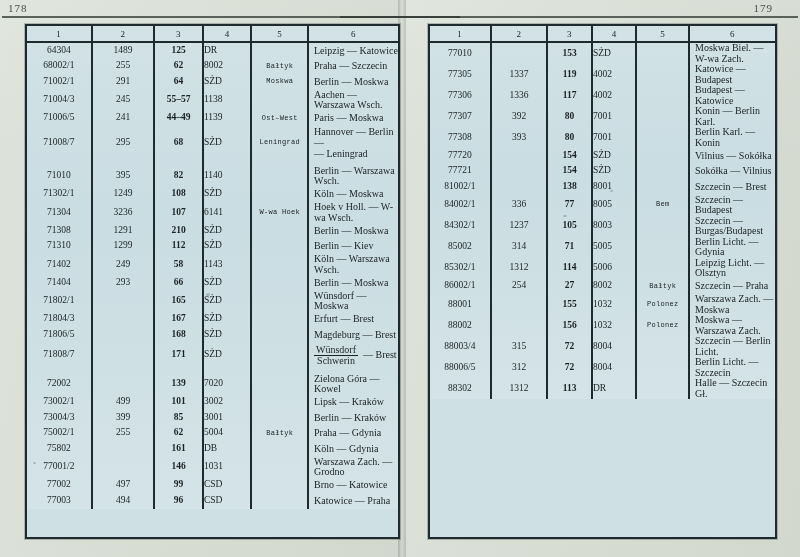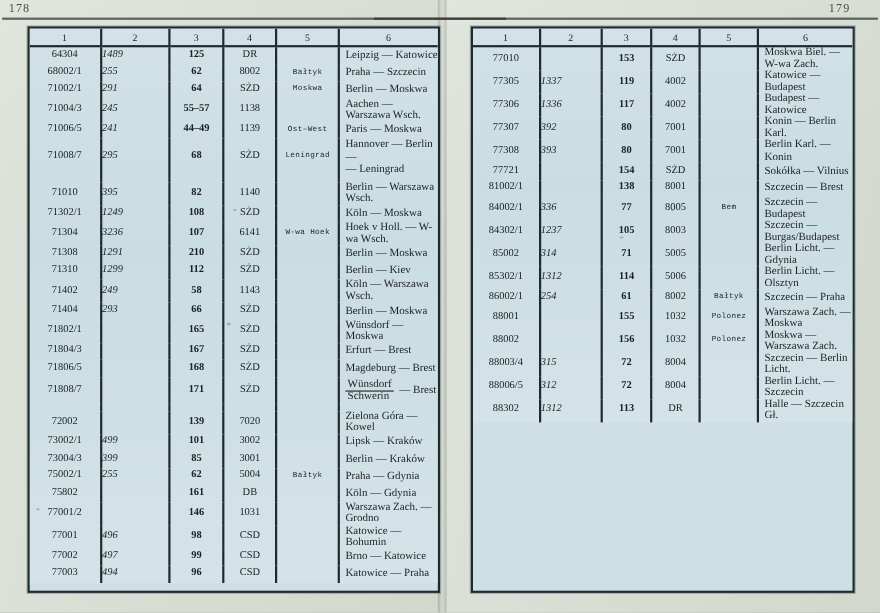--- a/index.html
+++ b/index.html
@@ -75,30 +75,30 @@
   }
   thead th:last-child{border-right:none;}
   tbody td{
     height:15.5px;
     font-size:9.5px;
     border-right:2px solid #1e2a2e;
     line-height:1.05;
   }
   tbody td:last-child{border-right:none;font-family:Liberation Serif, serif;}
   .c1{text-align:center;}
-  .c2{text-align:left;font-style:italic;}
+  .c2{text-align:center;}
   .c3{text-align:center;font-weight:bold;}
-  .c4{text-align:center;}
+  .c4{text-align:left;}
   .c5{text-align:center;font-size:7px;letter-spacing:.3px;font-family:Liberation Mono, monospace;}
   .c6{text-align:left;padding-left:5px;font-size:10px;}
   tr.gap td{height:6px;border-right:2px solid #1e2a2e;}
   tr.gap td:last-child{border-right:none;}
   tr.tall td{height:25px;}
 
-  .frac{display:inline-block;vertical-align:middle;text-align:left;line-height:1;}
+  .frac{display:inline-block;vertical-align:middle;text-align:center;line-height:1;}
   .frac .num{display:block;border-bottom:1px solid #1b2124;padding:0 2px 0px;}
   .frac .den{display:block;padding:0px 2px 0;}
   .frac-tail{display:inline-block;vertical-align:middle;padding-left:5px;}
 
   .multi{display:block;line-height:1.12;}
 
   
   .speck{position:absolute;background:rgba(90,100,95,.35);border-radius:50%;}
 </style>
 </head>
@@ -334,28 +334,20 @@
           </tr>
           <tr>
             <td class="c1">77001/2</td>
             <td class="c2"></td>
             <td class="c3">146</td>
             <td class="c4">1031</td>
             <td class="c5"></td>
             <td class="c6">Warszawa Zach. — Grodno</td>
           </tr>
           <tr>
-            <td class="c1">77001</td>
-            <td class="c2">496</td>
-            <td class="c3">98</td>
-            <td class="c4">CSD</td>
-            <td class="c5"></td>
-            <td class="c6">Katowice — Bohumin</td>
-          </tr>
-          <tr>
             <td class="c1">77002</td>
             <td class="c2">497</td>
             <td class="c3">99</td>
             <td class="c4">CSD</td>
             <td class="c5"></td>
             <td class="c6">Brno — Katowice</td>
           </tr>
           <tr>
             <td class="c1">77003</td>
             <td class="c2">494</td>
@@ -423,20 +415,28 @@
           </tr>
           <tr>
             <td class="c1">77308</td>
             <td class="c2">393</td>
             <td class="c3">80</td>
             <td class="c4">7001</td>
             <td class="c5"></td>
             <td class="c6">Berlin Karl. — Konin</td>
           </tr>
           <tr>
+            <td class="c1">77720</td>
+            <td class="c2"></td>
+            <td class="c3">154</td>
+            <td class="c4">SŻD</td>
+            <td class="c5"></td>
+            <td class="c6">Vilnius — Sokółka</td>
+          </tr>
+          <tr>
             <td class="c1">77721</td>
             <td class="c2"></td>
             <td class="c3">154</td>
             <td class="c4">SŻD</td>
             <td class="c5"></td>
             <td class="c6">Sokółka — Vilnius</td>
           </tr>
           <tr>
             <td class="c1">81002/1</td>
             <td class="c2"></td>
@@ -468,26 +468,26 @@
             <td class="c4">5005</td>
             <td class="c5"></td>
             <td class="c6">Berlin Licht. — Gdynia</td>
           </tr>
           <tr>
             <td class="c1">85302/1</td>
             <td class="c2">1312</td>
             <td class="c3">114</td>
             <td class="c4">5006</td>
             <td class="c5"></td>
-            <td class="c6">Berlin Licht. — Olsztyn</td>
+            <td class="c6">Leipzig Licht. — Olsztyn</td>
           </tr>
           <tr>
             <td class="c1">86002/1</td>
             <td class="c2">254</td>
-            <td class="c3">61</td>
+            <td class="c3">27</td>
             <td class="c4">8002</td>
             <td class="c5">Bałtyk</td>
             <td class="c6">Szczecin — Praha</td>
           </tr>
           <tr>
             <td class="c1">88001</td>
             <td class="c2"></td>
             <td class="c3">155</td>
             <td class="c4">1032</td>
             <td class="c5">Polonez</td>

